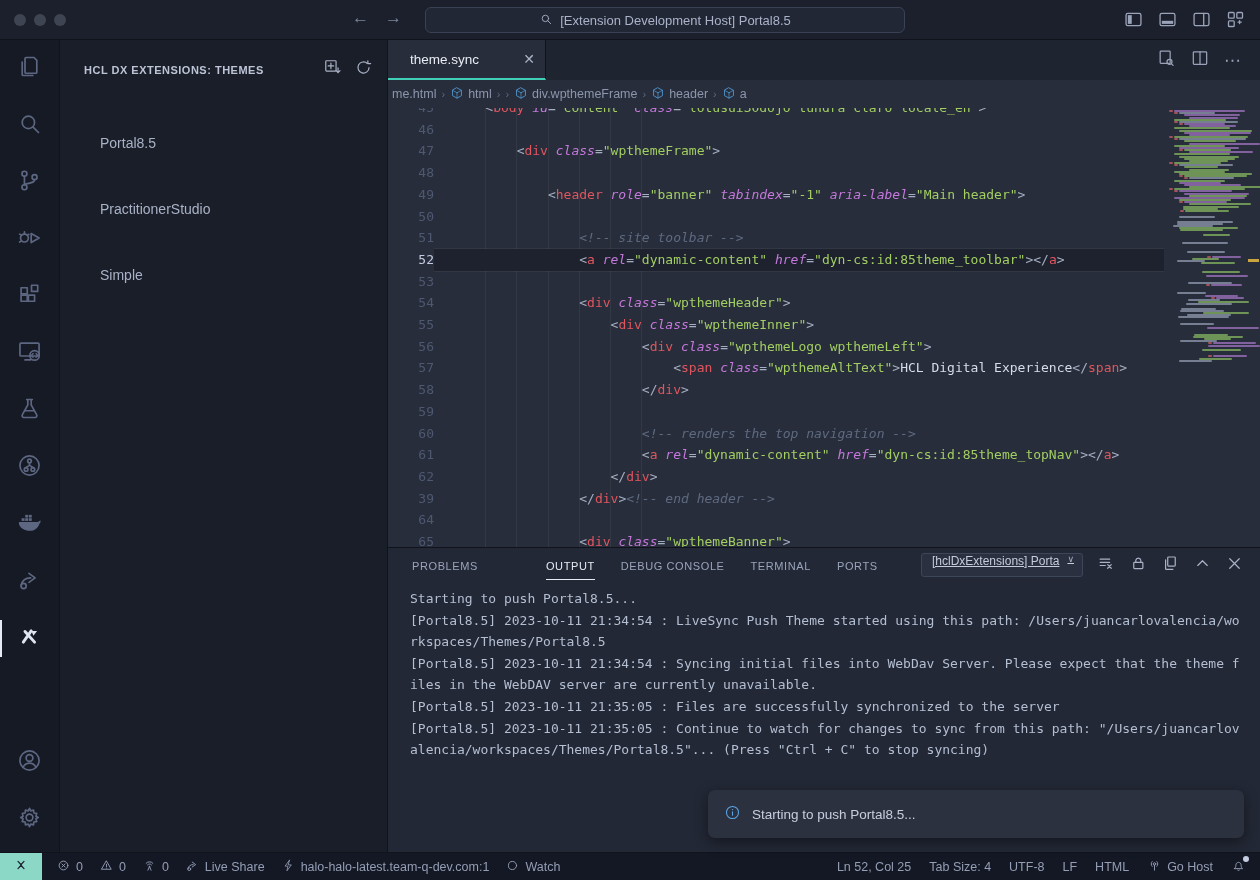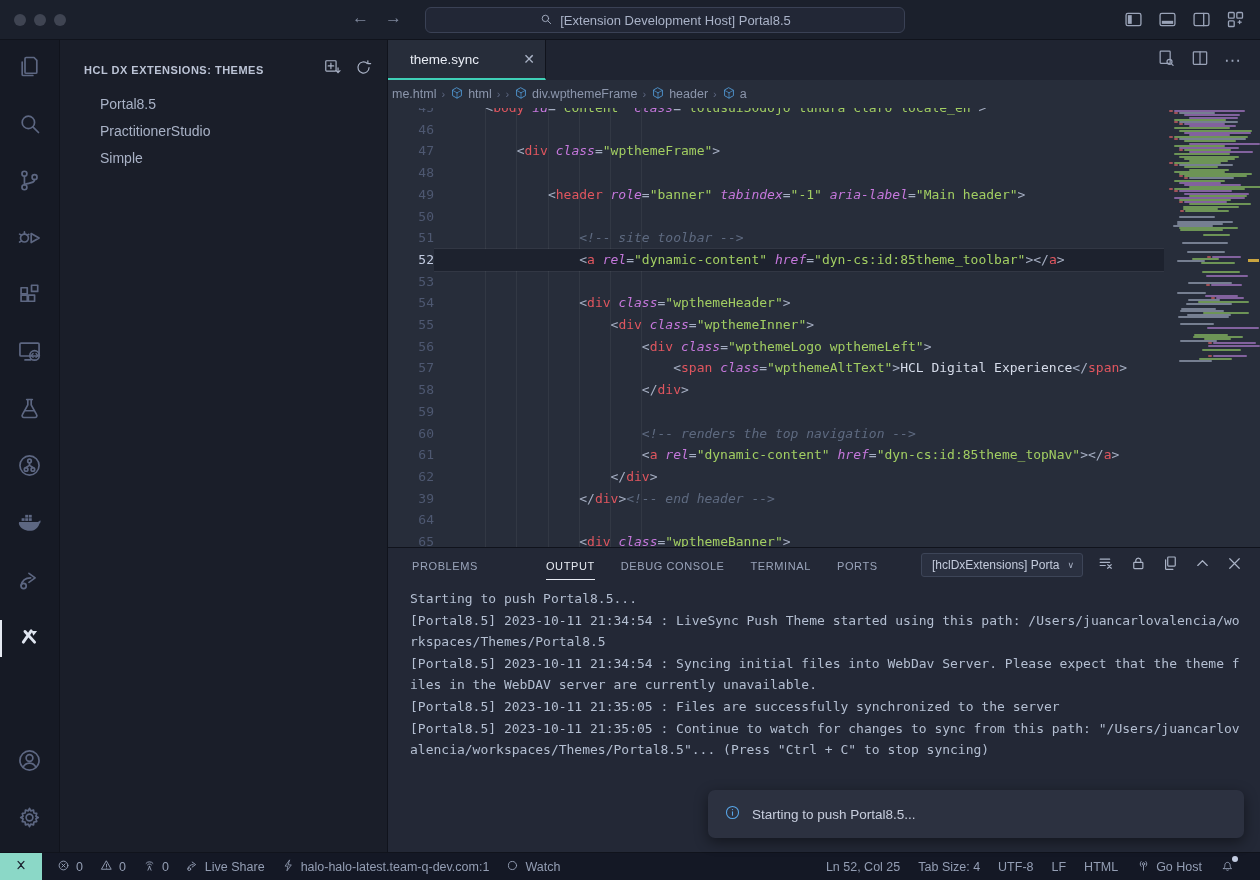--- a/index.html
+++ b/index.html
@@ -28,21 +28,21 @@
   .ab-item svg { width:27px; height:27px; }
   .ab-item.active { color:#dfe5f0; }
   .ab-item.active::before { content:""; position:absolute; left:0; top:10px; bottom:10px; width:2px; background:#e6eaf2; }
   .ab-bottom { position:absolute; bottom:4px; left:0; right:0; }
 
   .sidebar { width:328px; background:#1a1e29; flex:none; position:relative; border-right:1px solid #10131c; }
   .sb-header { display:flex; align-items:center; padding:18px 14px 10px 24px; }
   .sb-title { font-size:11px; font-weight:bold; letter-spacing:.5px; color:#bcc4d6; flex:1; }
   .sb-actions { display:flex; gap:12px; color:#aab3c6; }
   .sb-actions svg { width:19px; height:19px; }
-  .sb-item { padding:4px 10px 4px 40px; font-size:14px; color:#a9b2c6; line-height:19px; cursor:default; }
+  .sb-item { padding:4px 10px 4px 40px; font-size:14px; color:#a9b2c6; line-height:19px; cursor:default;margin-top:39px; }
 
   
   .editor-col { width:872px; flex:none; display:flex; flex-direction:column; background:#272d3a; position:relative; }
 
   .tabbar { height:40px; background:#1f2431; display:flex; align-items:stretch; flex:none; }
   .tab { width:158px; background:#272d3a; display:flex; align-items:center; gap:8px; padding:0 10px 0 14px;
     border-bottom:2px solid #3fd0b7; border-right:1px solid #10131c; }
   .tab-label { color:#e8ecf4; font-size:13.5px; flex:1; }
   .tab-close { color:#aab3c6; font-size:14px; }
   .editor-actions { margin-left:auto; display:flex; align-items:center; gap:14px; padding-right:18px; color:#9aa3b8; }
@@ -78,38 +78,38 @@
   .mm-bar { position:absolute; height:2px; border-radius:1px; opacity:.8; }
   .ruler-marker { position:absolute; right:1px; width:11px; height:3px; z-index:4; }
 
   
   .panel { height:305px; flex:none; background:#232836; border-top:1px solid #10131c; position:relative; }
   .panel-header { height:34px; display:flex; align-items:center; padding:0 16px 0 24px; gap:26px; }
   .p-tab { font-size:11px; letter-spacing:.6px; color:#9aa4ba; padding:9px 0 7px; border-bottom:1px solid transparent; cursor:default; }
   .p-tab.active { color:#e6eaf2; border-bottom-color:#e6eaf2;margin-left:42px; }
   .p-right { margin-left:auto; display:flex; align-items:center; gap:14px; }
   .channel-select { height:24px; background:#2a3040; border:1px solid #3d4558; border-radius:3px;
-    color:#c4cbdc; font-size:12px; display:flex; align-items:center; gap:8px; padding:0 8px 0 10px; }
+    color:#c4cbdc; font-size:12px; display:flex; gap:8px; padding:0 8px 0 10px;text-decoration:underline; }
   .channel-select .chev { font-size:9px; color:#aab3c6; }
   .panel-icons { display:flex; gap:13px; color:#aab3c6; }
   .panel-icons svg { width:19px; height:19px; }
   .output { padding:6px 20px 0 22px; font-family:"DejaVu Sans Mono", monospace; font-size:13px;
     line-height:21.6px; color:#b4bfd2; overflow:hidden; height:250px; word-break:break-all; white-space:pre-wrap; }
   .toast { position:absolute; right:16px; bottom:14px; width:536px; height:48px; background:#2c3140;
     border-radius:7px; box-shadow:0 4px 14px rgba(0,0,0,.45); display:flex; align-items:center;
     padding:0 16px; gap:11px; color:#c8cede; font-size:13.5px; z-index:6; }
   .toast svg { width:17px; height:17px; color:#58a6e8; flex:none; }
 
   
   .statusbar { height:28px; background:#141825; display:flex; align-items:stretch; font-size:12.5px;
     color:#949eb4; border-top:1px solid #10131c; }
   .sb-chip { width:42px; background:#8bd8c7; color:#1d2330; display:flex; align-items:center; justify-content:center; flex:none; }
   .sb-chip svg { width:16px; height:16px; }
   .st-group { display:flex; align-items:center; gap:16px; padding:0 10px 0 14px; }
-  .st-right { margin-left:auto; display:flex; align-items:center; gap:18px; padding-right:25px;text-align:right; }
+  .st-right { margin-left:auto; display:flex; align-items:center; gap:18px; padding-right:14px;text-align:right; }
   .st-item { display:flex; align-items:center; gap:5px; white-space:nowrap; cursor:default; }
   .st-item svg { width:15px; height:15px; }
   .bell-wrap { position:relative; }
   .bell-dot { position:absolute; top:-2px; right:-3px; width:6px; height:6px; border-radius:50%; background:#c3cce1; }
 </style>
 </head>
 <body>
 
 <div class="window">
 

